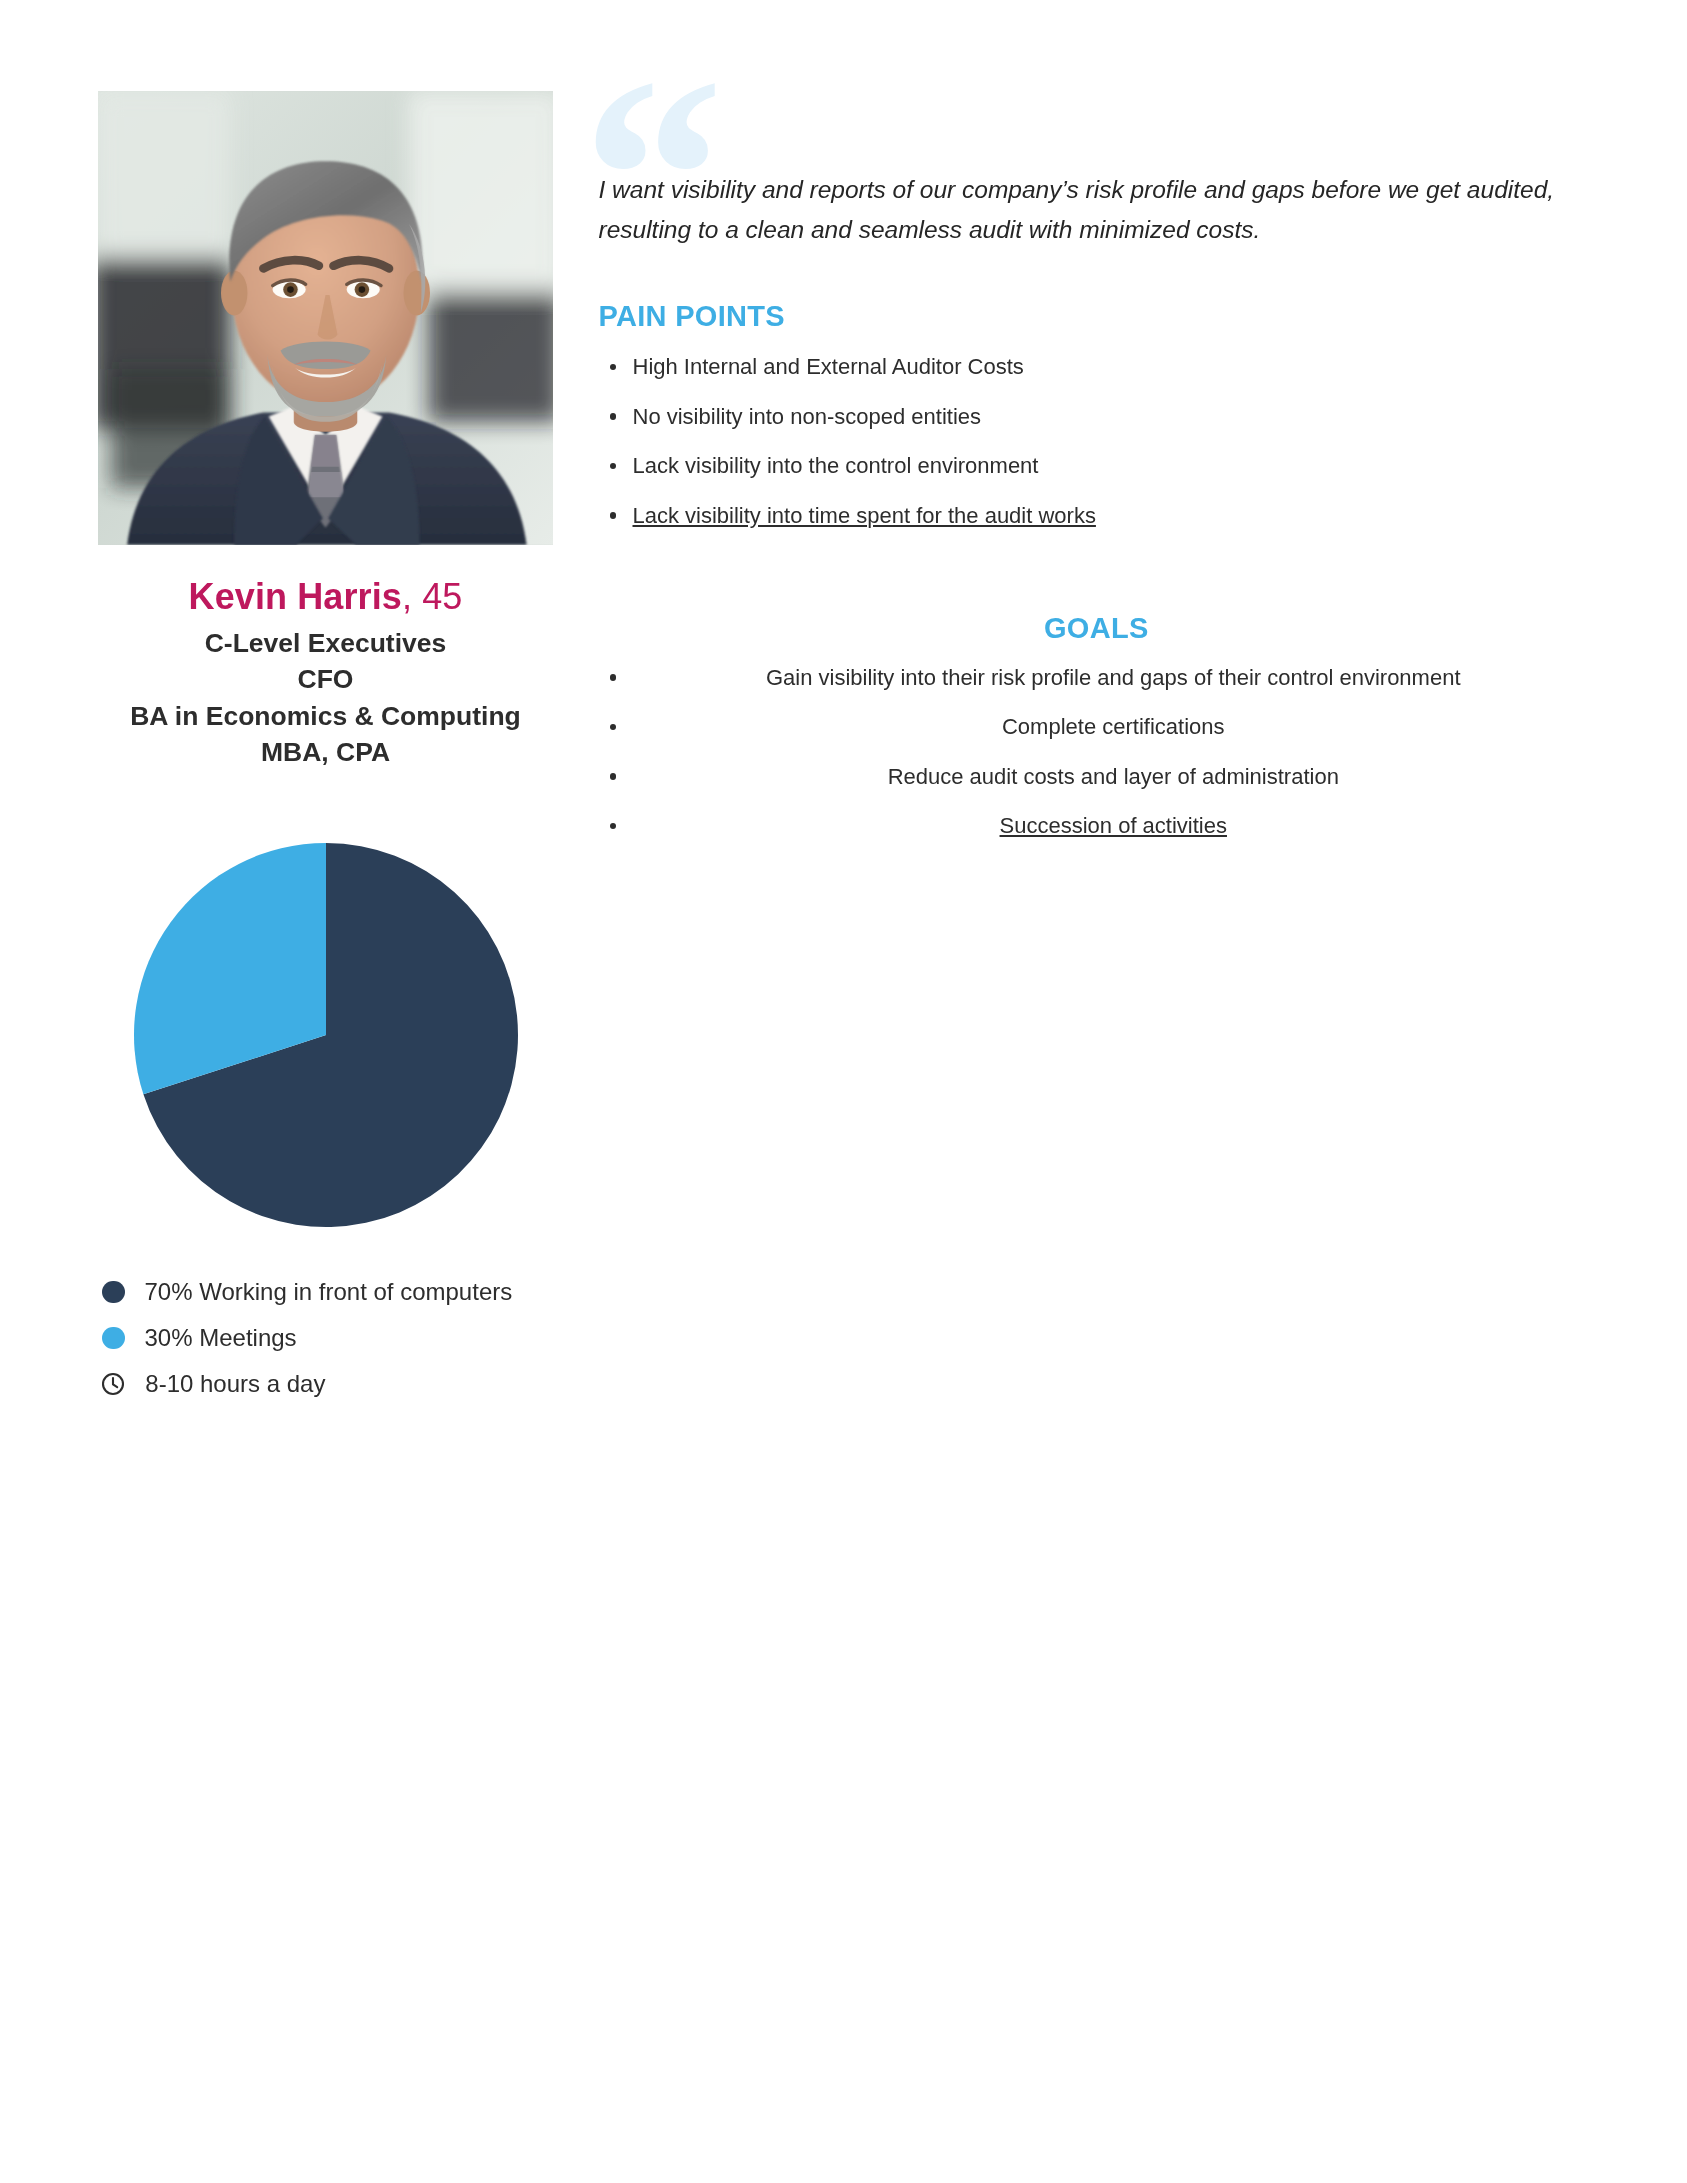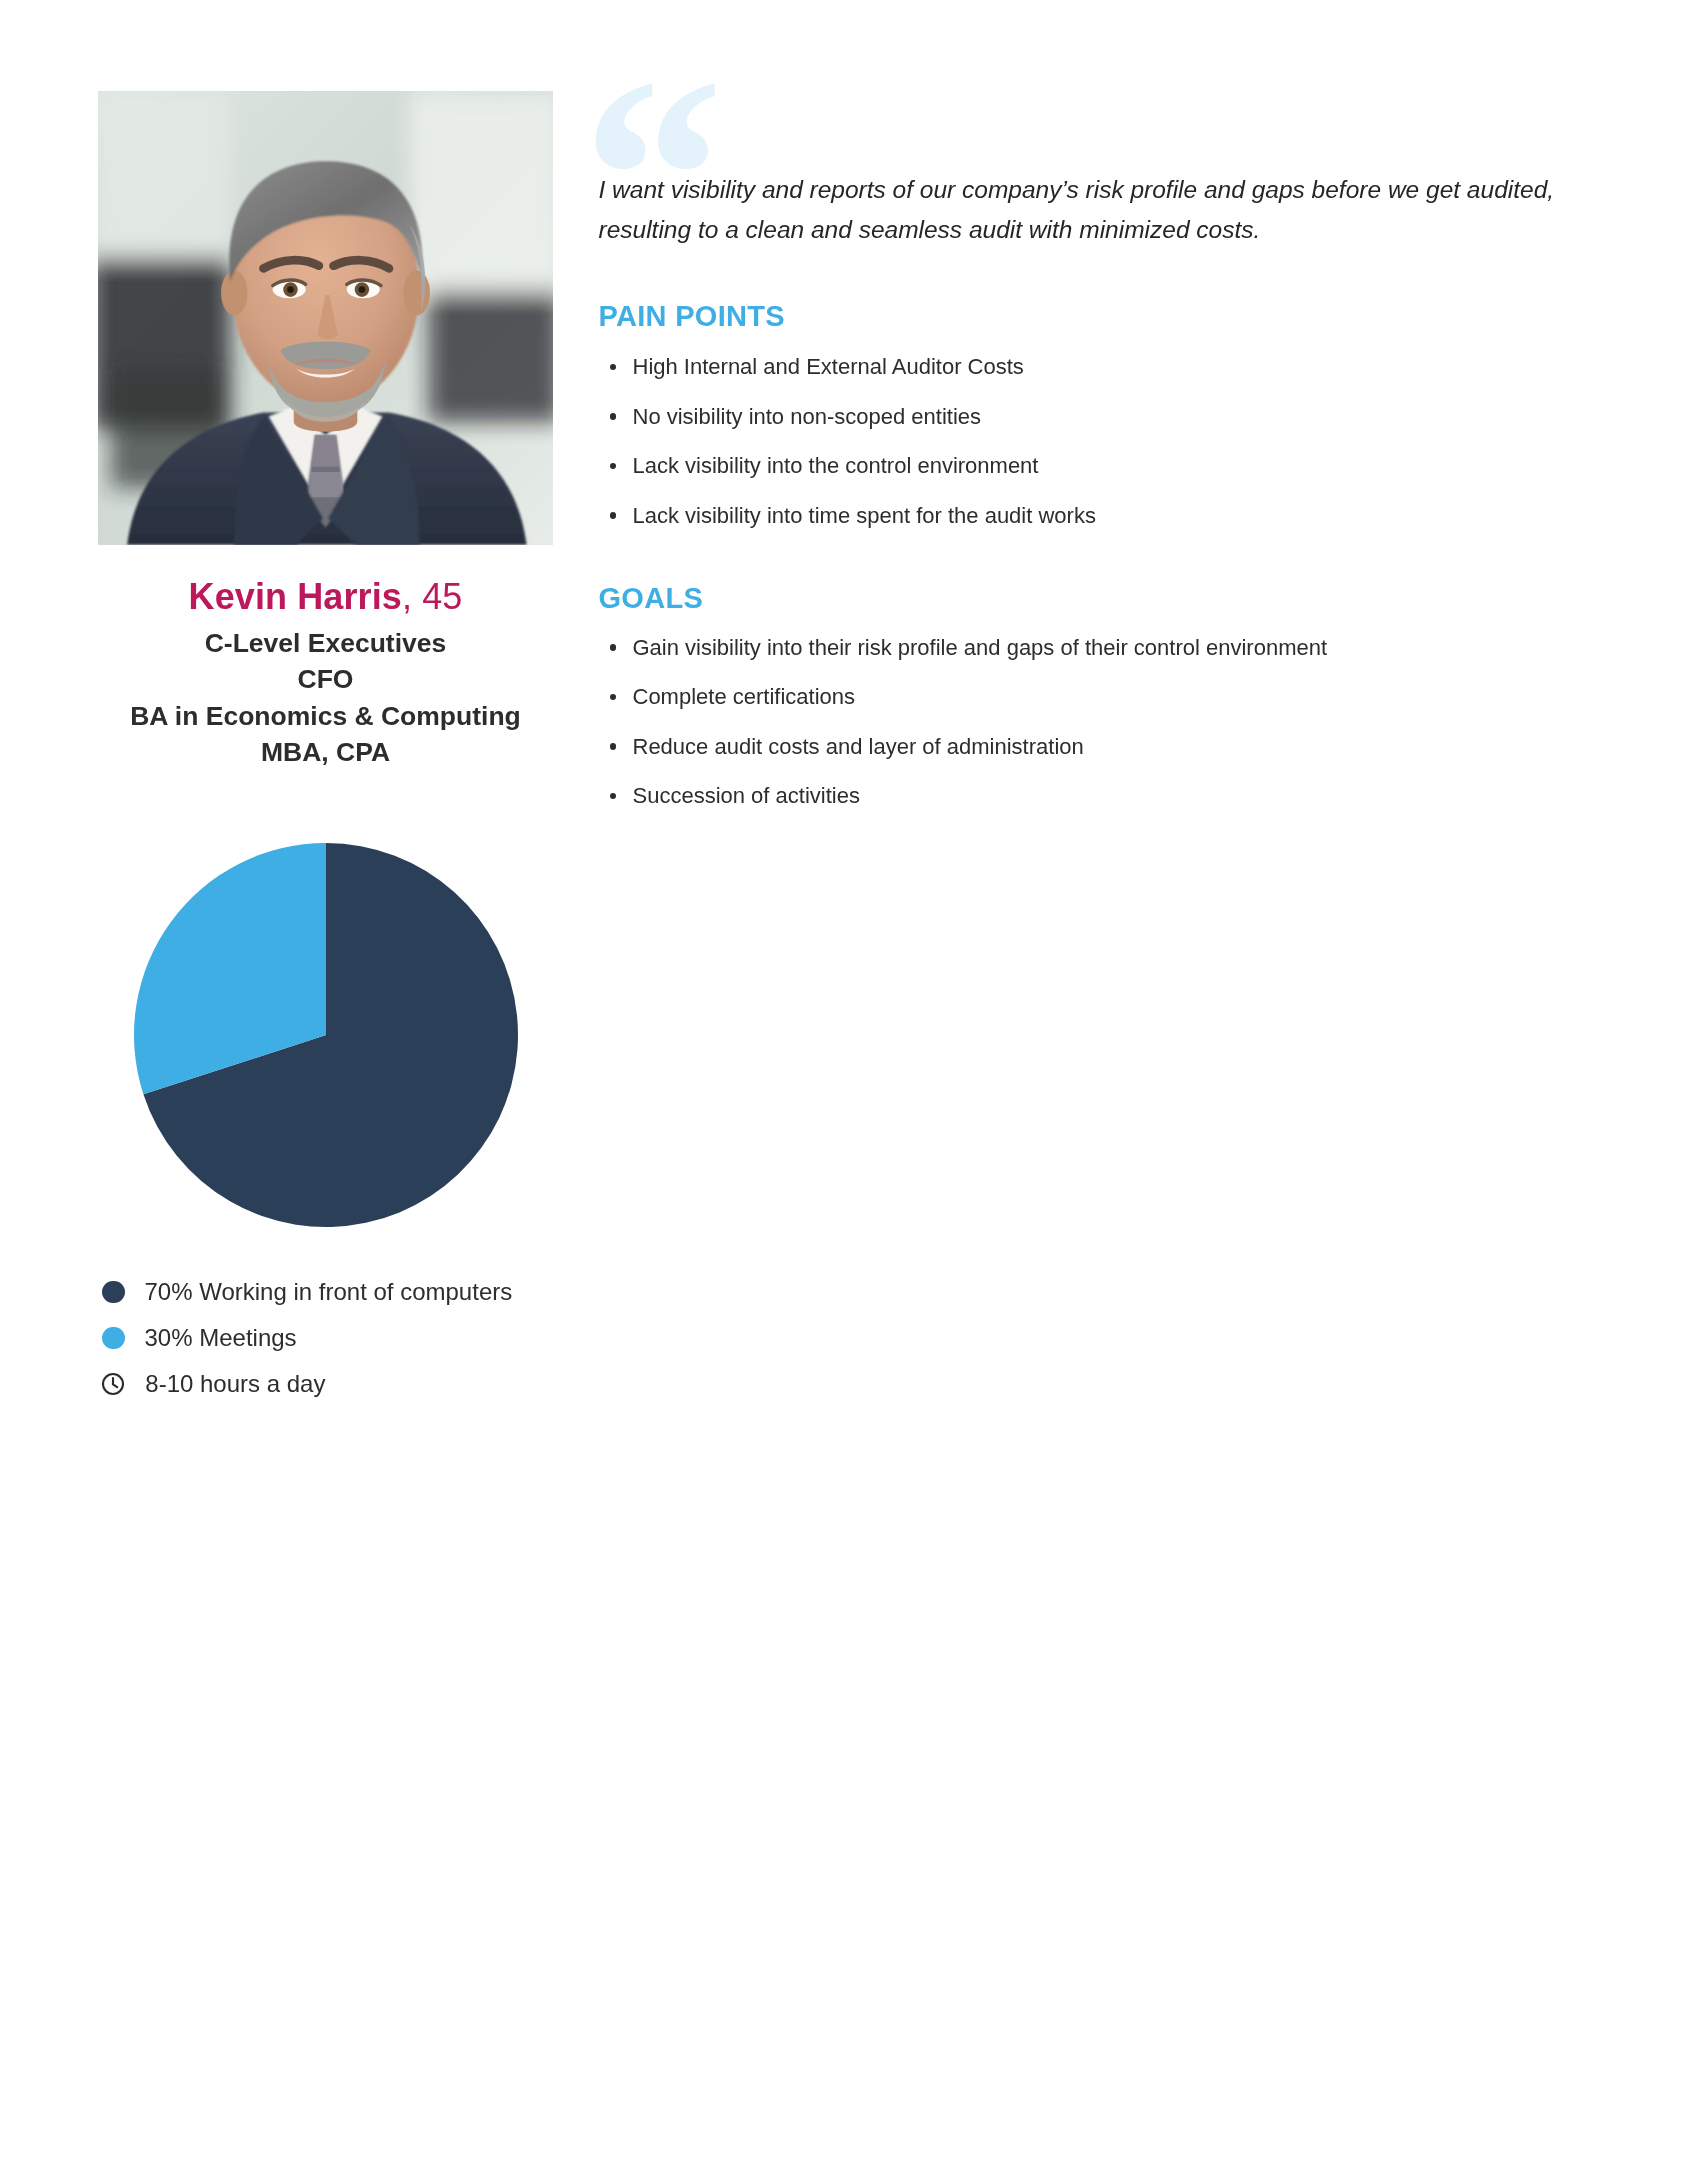--- a/index.html
+++ b/index.html
@@ -188,34 +188,34 @@
     padding: 0;
   }
   ul.bullets li {
     position: relative;
     font-size: 22px;
     line-height: 1.25;
     color: #2d2d2d;
     padding-left: 34px;
     margin-bottom: 22px;
   }
-  ul.bullets li:last-child { margin-bottom: 0; }
+  ul.bullets li:last-child { margin-bottom: 0; text-decoration: underline; }
   ul.bullets li::before {
     content: "";
     position: absolute;
     left: 11.2px;
     top: 10.6px;
     width: 6.6px;
     height: 6.6px;
     background: #2d2d2d;
     border-radius: 50%;
   }
 
   .pain-section { margin-top: 52px; }
-  .goals-section { margin-top: 54px; }
+  .goals-section { margin-top: 84px; text-align: center; }
 </style>
 </head>
 <body>
 
 <div class="page">
 
   <div class="left-col">
 
     <div class="portrait-frame">
       <svg class="portrait-svg" viewBox="0 0 688 686" aria-hidden="true">

